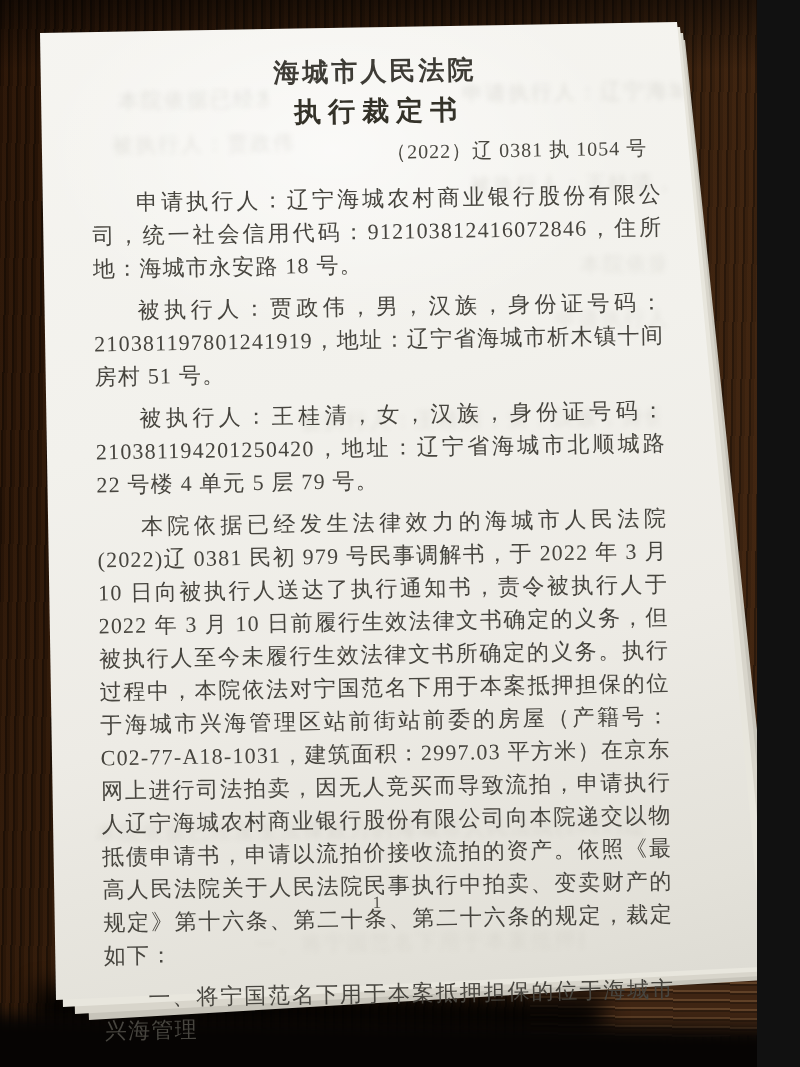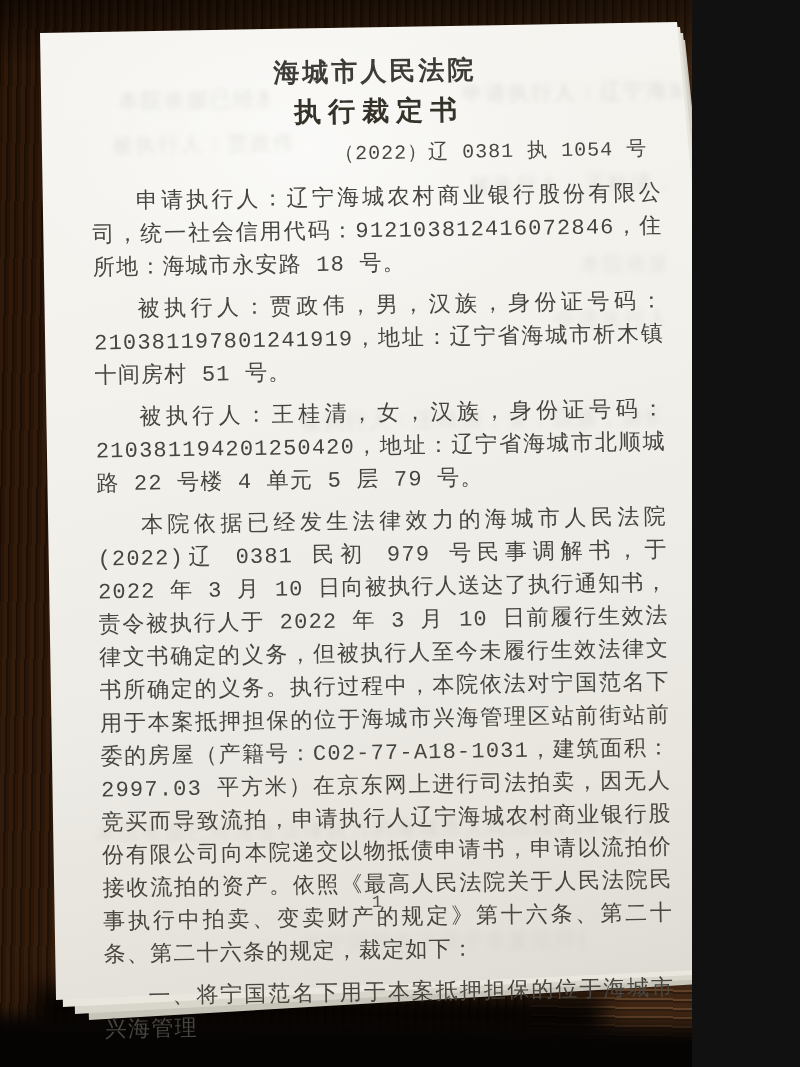--- a/index.html
+++ b/index.html
@@ -2,24 +2,24 @@
 <html><head>
 <meta charset="utf-8">
 <style>
   html, body {
     margin: 0;
     padding: 0;
     background: #111;
   }
   .photo {
     position: relative;
-    width: 692px;
+    width: 757px;
     height: 1067px;
     overflow: hidden;
-    font-family: Liberation Mono, monospace;
+    font-family: Liberation Serif, serif;
     background:
       repeating-linear-gradient(91deg,
         rgba(0,0,0,0.28) 0px, rgba(0,0,0,0.28) 2px,
         rgba(0,0,0,0) 2px, rgba(0,0,0,0) 5px,
         rgba(130,75,35,0.10) 5px, rgba(130,75,35,0.10) 9px),
       linear-gradient(103deg, #241206 0%, #2c1809 30%, #331d0c 62%, #3e2411 100%),
       #2e1a0d;
   }
   .wood-top-shade {
     position: absolute; left: 0; top: 0; right: 0; height: 70px;

